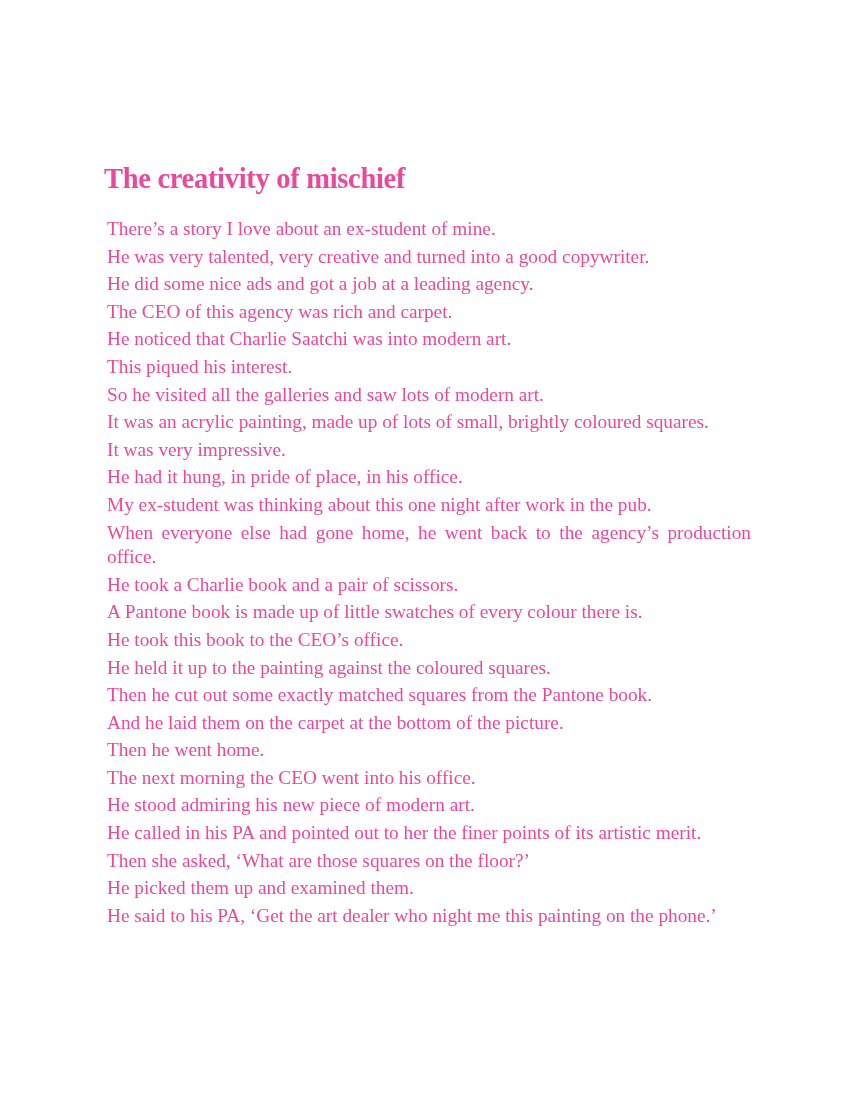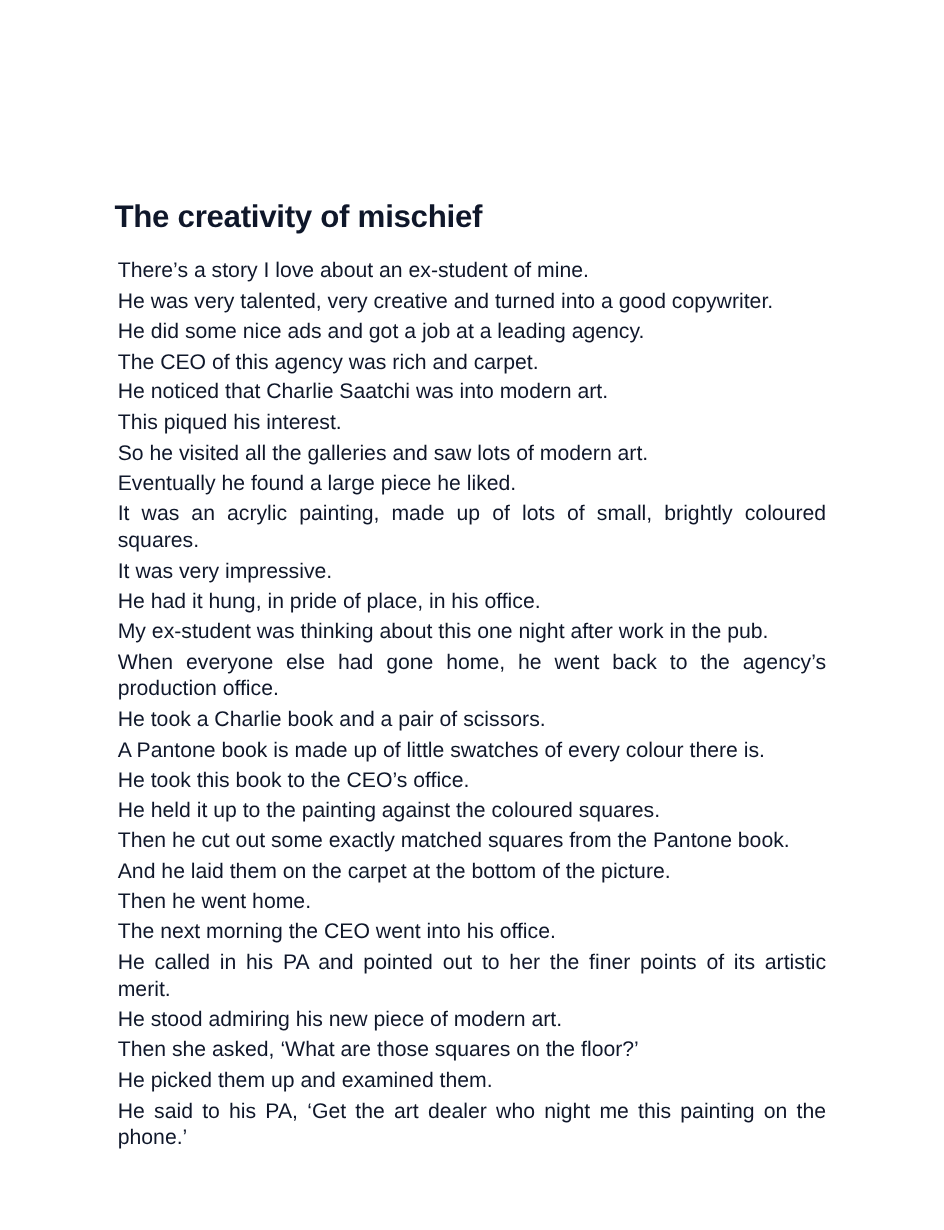--- a/index.html
+++ b/index.html
@@ -1,19 +1,19 @@
 <!DOCTYPE html>
 <html><head>
   <meta charset="utf-8">
   <style>
     html, body { margin: 0; padding: 0; background: #ffffff; }
     body { width: 858px; height: 1118px; position: relative; overflow: hidden; }
     .page {
-      position: absolute; left: 104px; top: 179px; width: 650px;
-      font-family: Liberation Sans, sans-serif; color: #0f172a;
+      position: absolute; left: 104px; top: 161px; width: 650px;
+      font-family: Liberation Serif, serif; color: #ec4899;
     }
     .title {
       font-size: 28.5px; font-weight: bold; margin: 0 0 20px 0; line-height: 36px;
       letter-spacing: -0.3px;
     }
     .para {
       font-size: 19.3px; line-height: 24.6px; margin: 3px; text-align: justify;
       text-align-last: left;
     }
   </style>
@@ -23,33 +23,32 @@
 <div class="page">
   <h1 class="title">The creativity of mischief</h1>
   <div id="body">
       <p class="para">There’s a story I love about an ex-student of mine.</p>
       <p class="para">He was very talented, very creative and turned into a good copywriter.</p>
       <p class="para">He did some nice ads and got a job at a leading agency.</p>
       <p class="para">The CEO of this agency was rich and carpet.</p>
       <p class="para">He noticed that Charlie Saatchi was into modern art.</p>
       <p class="para">This piqued his interest.</p>
       <p class="para">So he visited all the galleries and saw lots of modern art.</p>
-      <p class="para">Eventually he found a large piece he liked.</p>
       <p class="para">It was an acrylic painting, made up of lots of small, brightly coloured squares.</p>
       <p class="para">It was very impressive.</p>
       <p class="para">He had it hung, in pride of place, in his office.</p>
       <p class="para">My ex-student was thinking about this one night after work in the pub.</p>
       <p class="para">When everyone else had gone home, he went back to the agency’s production office.</p>
       <p class="para">He took a Charlie book and a pair of scissors.</p>
       <p class="para">A Pantone book is made up of little swatches of every colour there is.</p>
       <p class="para">He took this book to the CEO’s office.</p>
       <p class="para">He held it up to the painting against the coloured squares.</p>
       <p class="para">Then he cut out some exactly matched squares from the Pantone book.</p>
       <p class="para">And he laid them on the carpet at the bottom of the picture.</p>
       <p class="para">Then he went home.</p>
       <p class="para">The next morning the CEO went into his office.</p>
+      <p class="para">He stood admiring his new piece of modern art.</p>
       <p class="para">He called in his PA and pointed out to her the finer points of its artistic merit.</p>
-      <p class="para">He stood admiring his new piece of modern art.</p>
       <p class="para">Then she asked, ‘What are those squares on the floor?’</p>
       <p class="para">He picked them up and examined them.</p>
       <p class="para">He said to his PA, ‘Get the art dealer who night me this painting on the phone.’</p>
     </div>
 </div>
 
 </body></html>

